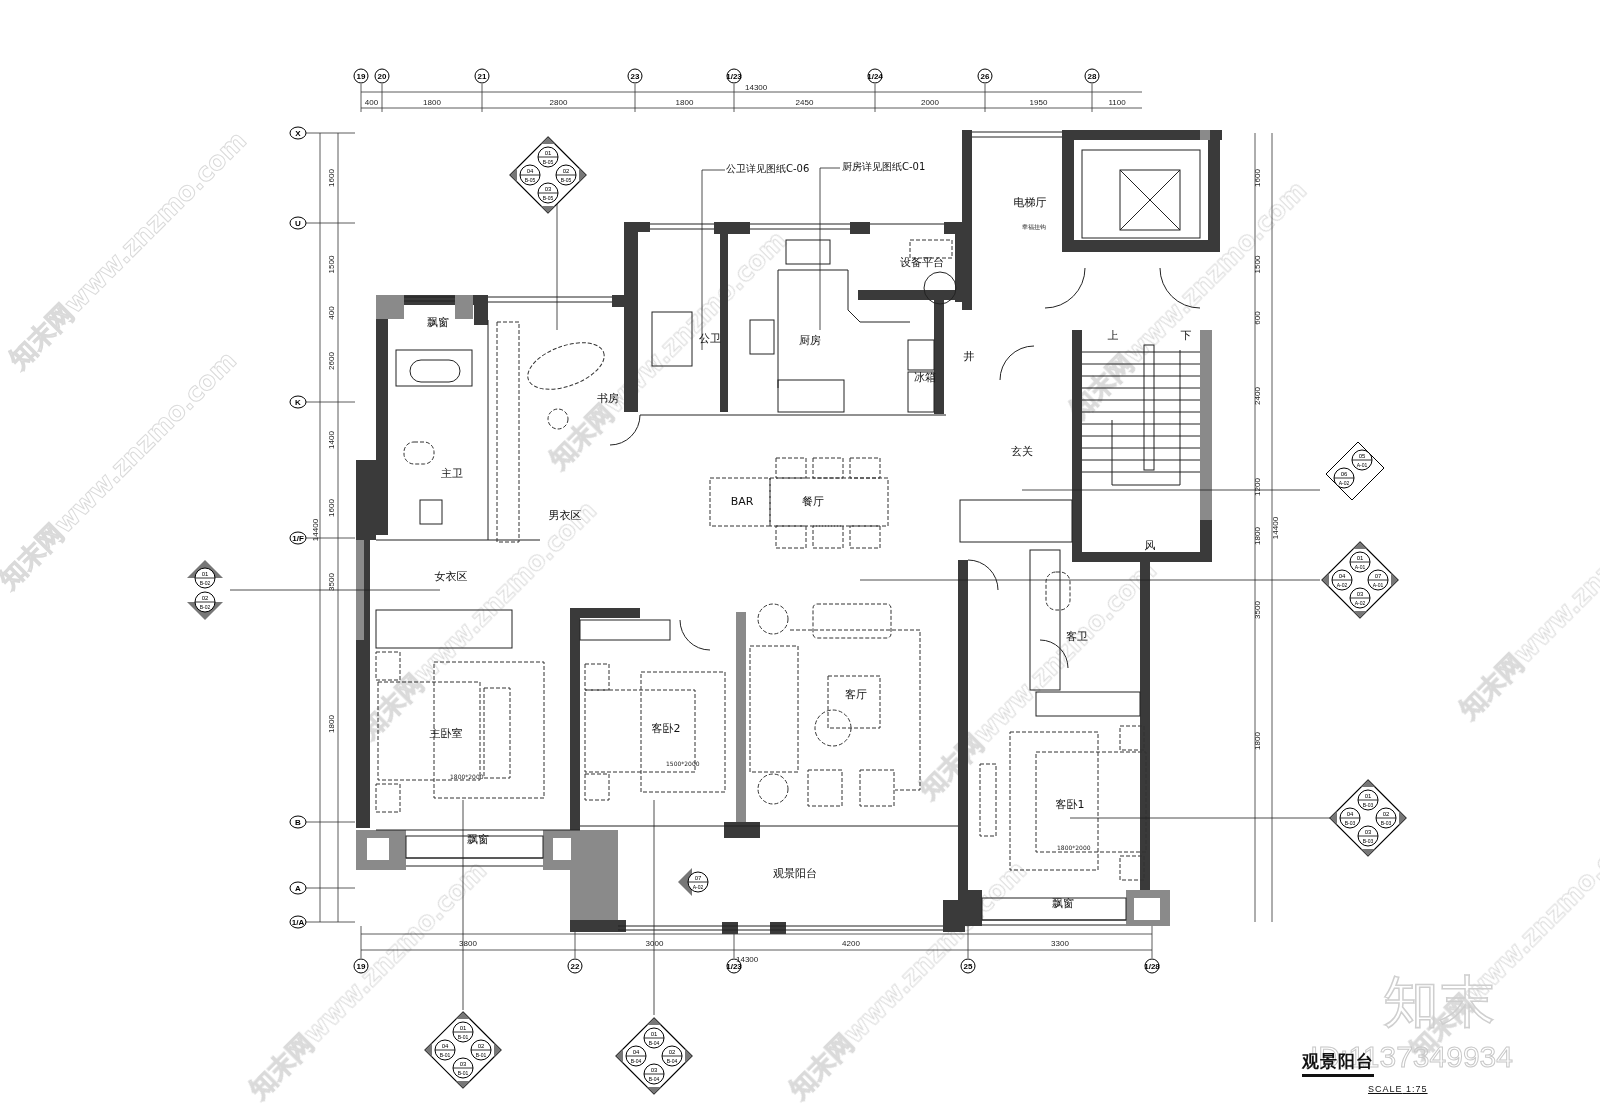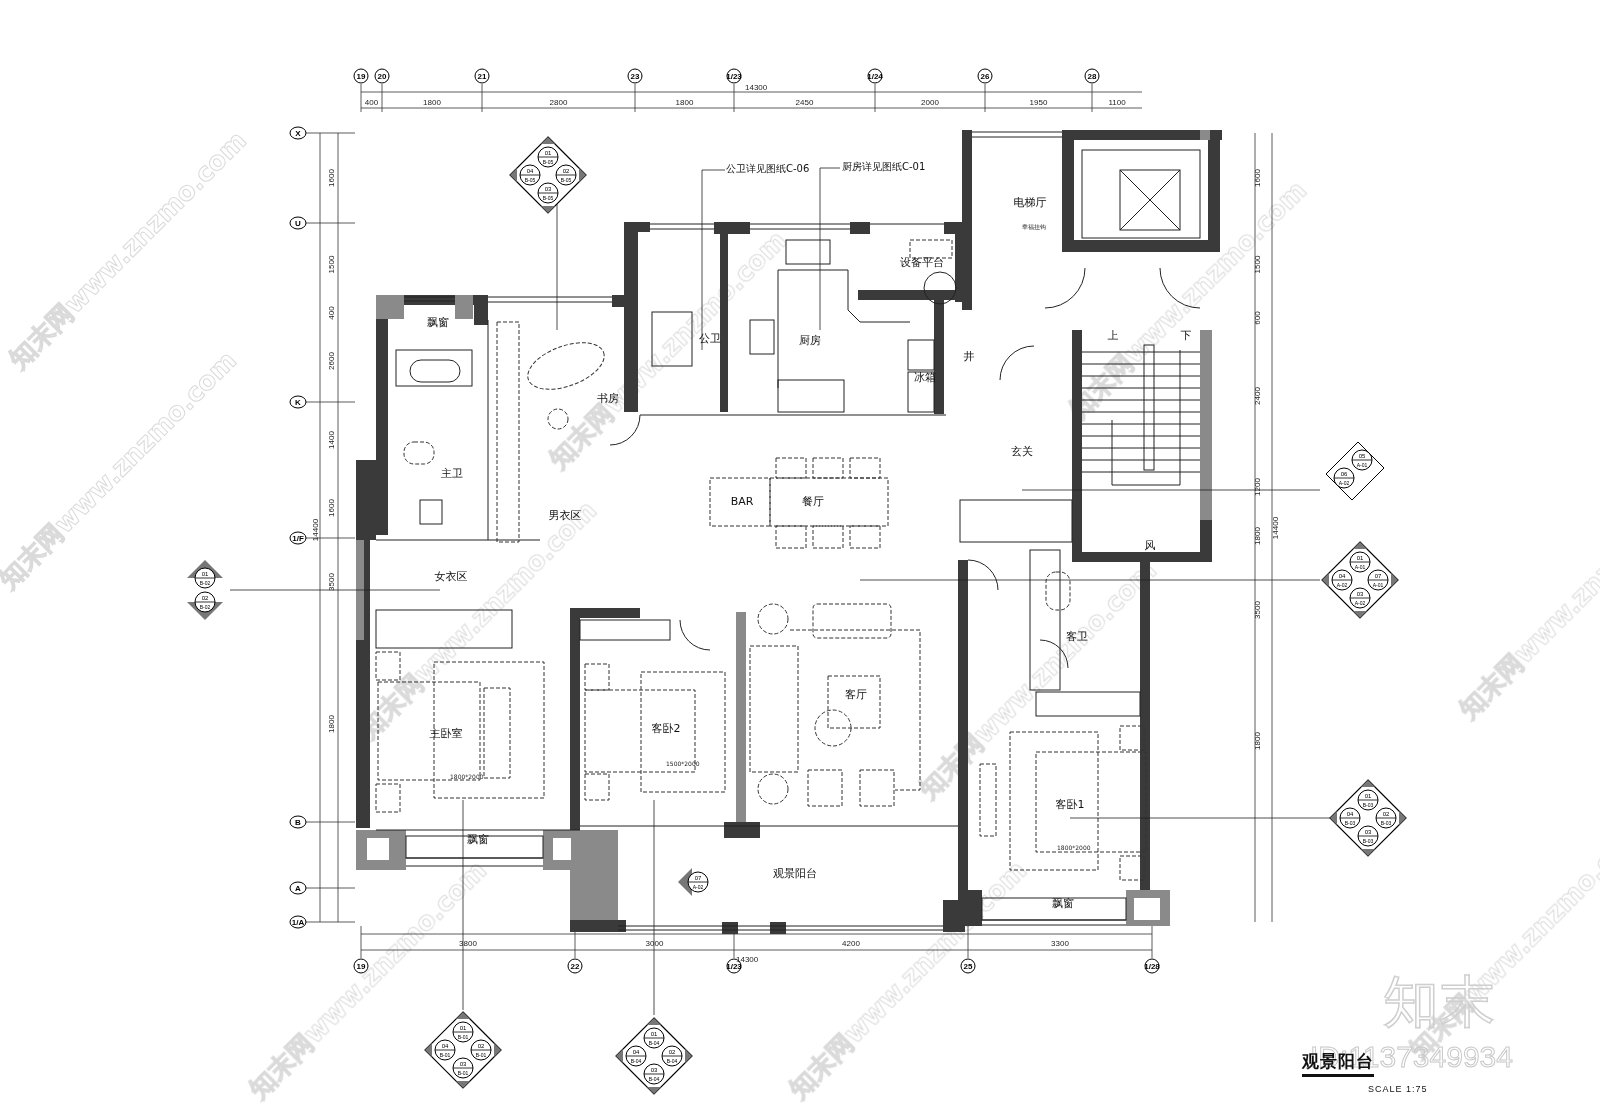--- a/index.html
+++ b/index.html
@@ -9,21 +9,21 @@
   .room{font-family:"DejaVu Sans",sans-serif;font-size:11px;fill:#111;}
   .small{font-family:"DejaVu Sans",sans-serif;font-size:6px;fill:#222;}
   .note{font-family:"DejaVu Sans",sans-serif;font-size:10px;fill:#111;}
   .axis{font-family:"Liberation Sans",sans-serif;font-size:8px;font-weight:bold;fill:#000;}
   .wall{fill:#3a3a3a;}
   .wallg{fill:#8a8a8a;}
   .thin{stroke:#222;stroke-width:1;fill:none;}
   .dash{stroke:#333;stroke-width:1;fill:none;stroke-dasharray:4 2;}
   .wm{font-family:"DejaVu Sans",sans-serif;font-size:26px;font-weight:bold;fill:none;stroke:#d6d6d6;stroke-width:1;}
   .title{position:absolute;left:1302px;top:1050px;font-family:"DejaVu Sans",sans-serif;font-size:17px;font-weight:bold;color:#111;border-bottom:3px solid #111;padding-bottom:1px;letter-spacing:1px;}
-  .scale{position:absolute;left:1368px;top:1084px;font-family:"Liberation Sans",sans-serif;font-size:9px;color:#111;letter-spacing:1px;}
+  .scale{position:absolute;left:1368px;top:1084px;font-family:"Liberation Sans",sans-serif;font-size:9px;color:#111;letter-spacing:1px;text-decoration:underline;}
   .brand{position:absolute;left:1375px;top:965px;font-family:"DejaVu Sans",sans-serif;font-size:56px;color:transparent;margin-left:8px;-webkit-text-stroke:1.5px #cfcfcf;}
   .imgid{position:absolute;left:1310px;top:1040px;font-family:"Liberation Sans",sans-serif;font-size:30px;color:transparent;-webkit-text-stroke:1px #c8c8c8;}
 </style>
 </head>
 <body>
 
 <svg id="plan" width="1600" height="1120" viewBox="0 0 1600 1120" xmlns="http://www.w3.org/2000/svg">
 
   <g opacity="0.9">
     <text class="wm" transform="translate(20,370) rotate(-45)">知末网www.znzmo.com</text>

